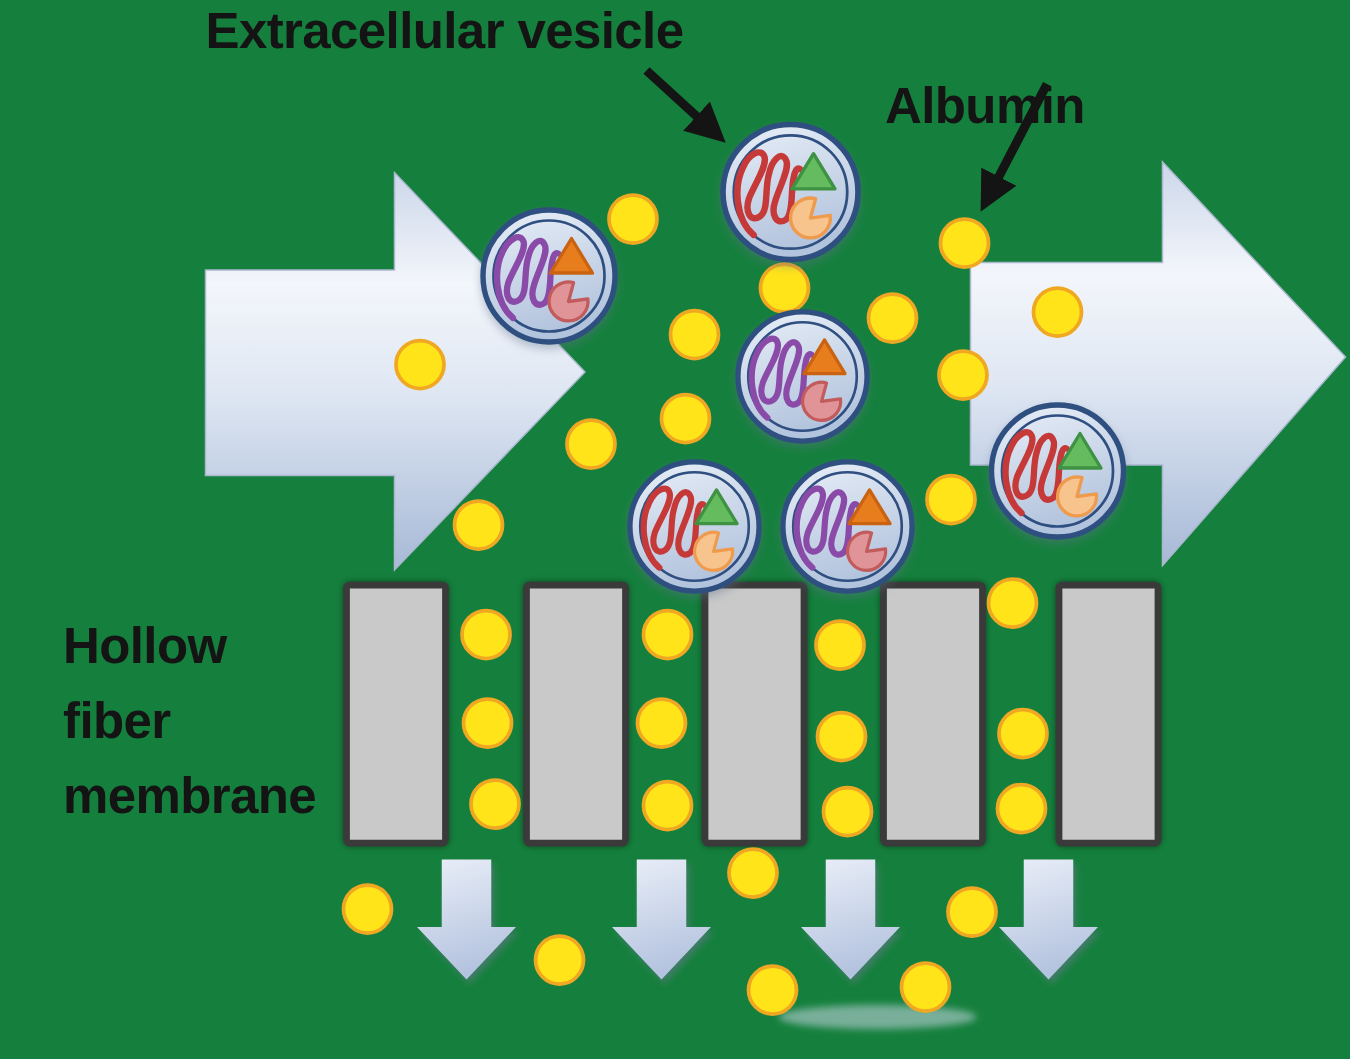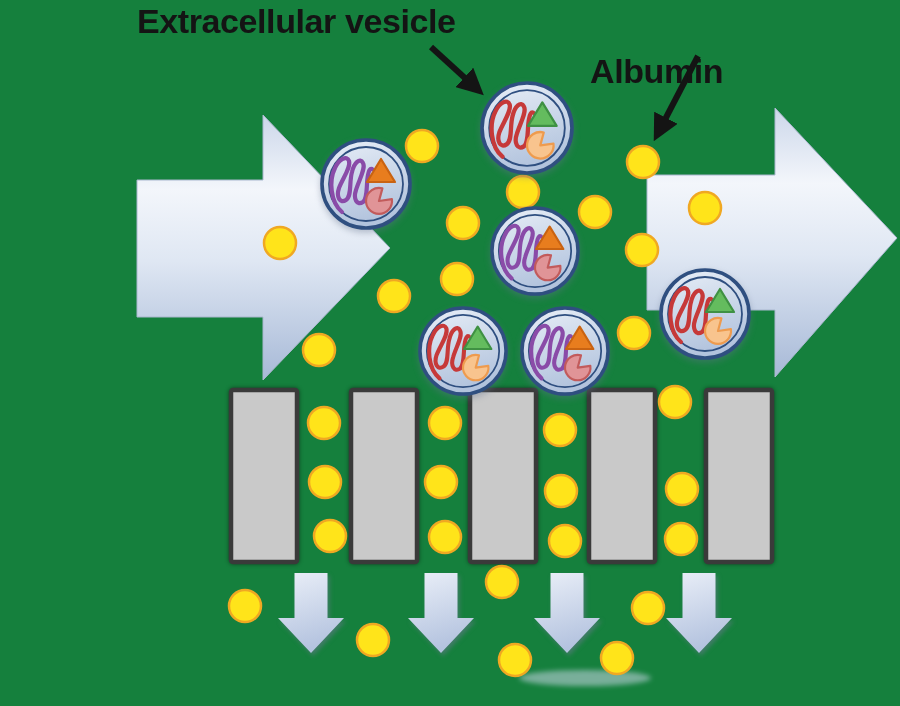--- a/index.html
+++ b/index.html
@@ -141,13 +141,16 @@
       <line x1="431" y1="47" x2="477" y2="89" stroke="#141414" stroke-width="6" marker-end="url(#ah)"></line>
       <line x1="698" y1="56" x2="658" y2="133" stroke="#141414" stroke-width="6" marker-end="url(#ah)"></line>
     </g>
   </svg>
 
   <div class="lbl" style="left:137px;top:2px;">Extracellular vesicle</div>
 
   <div class="lbl" style="left:590px;top:12px;margin-top:40px;">Albumin</div>
 
 
+  <div class="lbl lbl-multiline" style="left:42px;top:406px;">Hollow
+fiber
+membrane</div>
 </div>
 
 </body></html>

